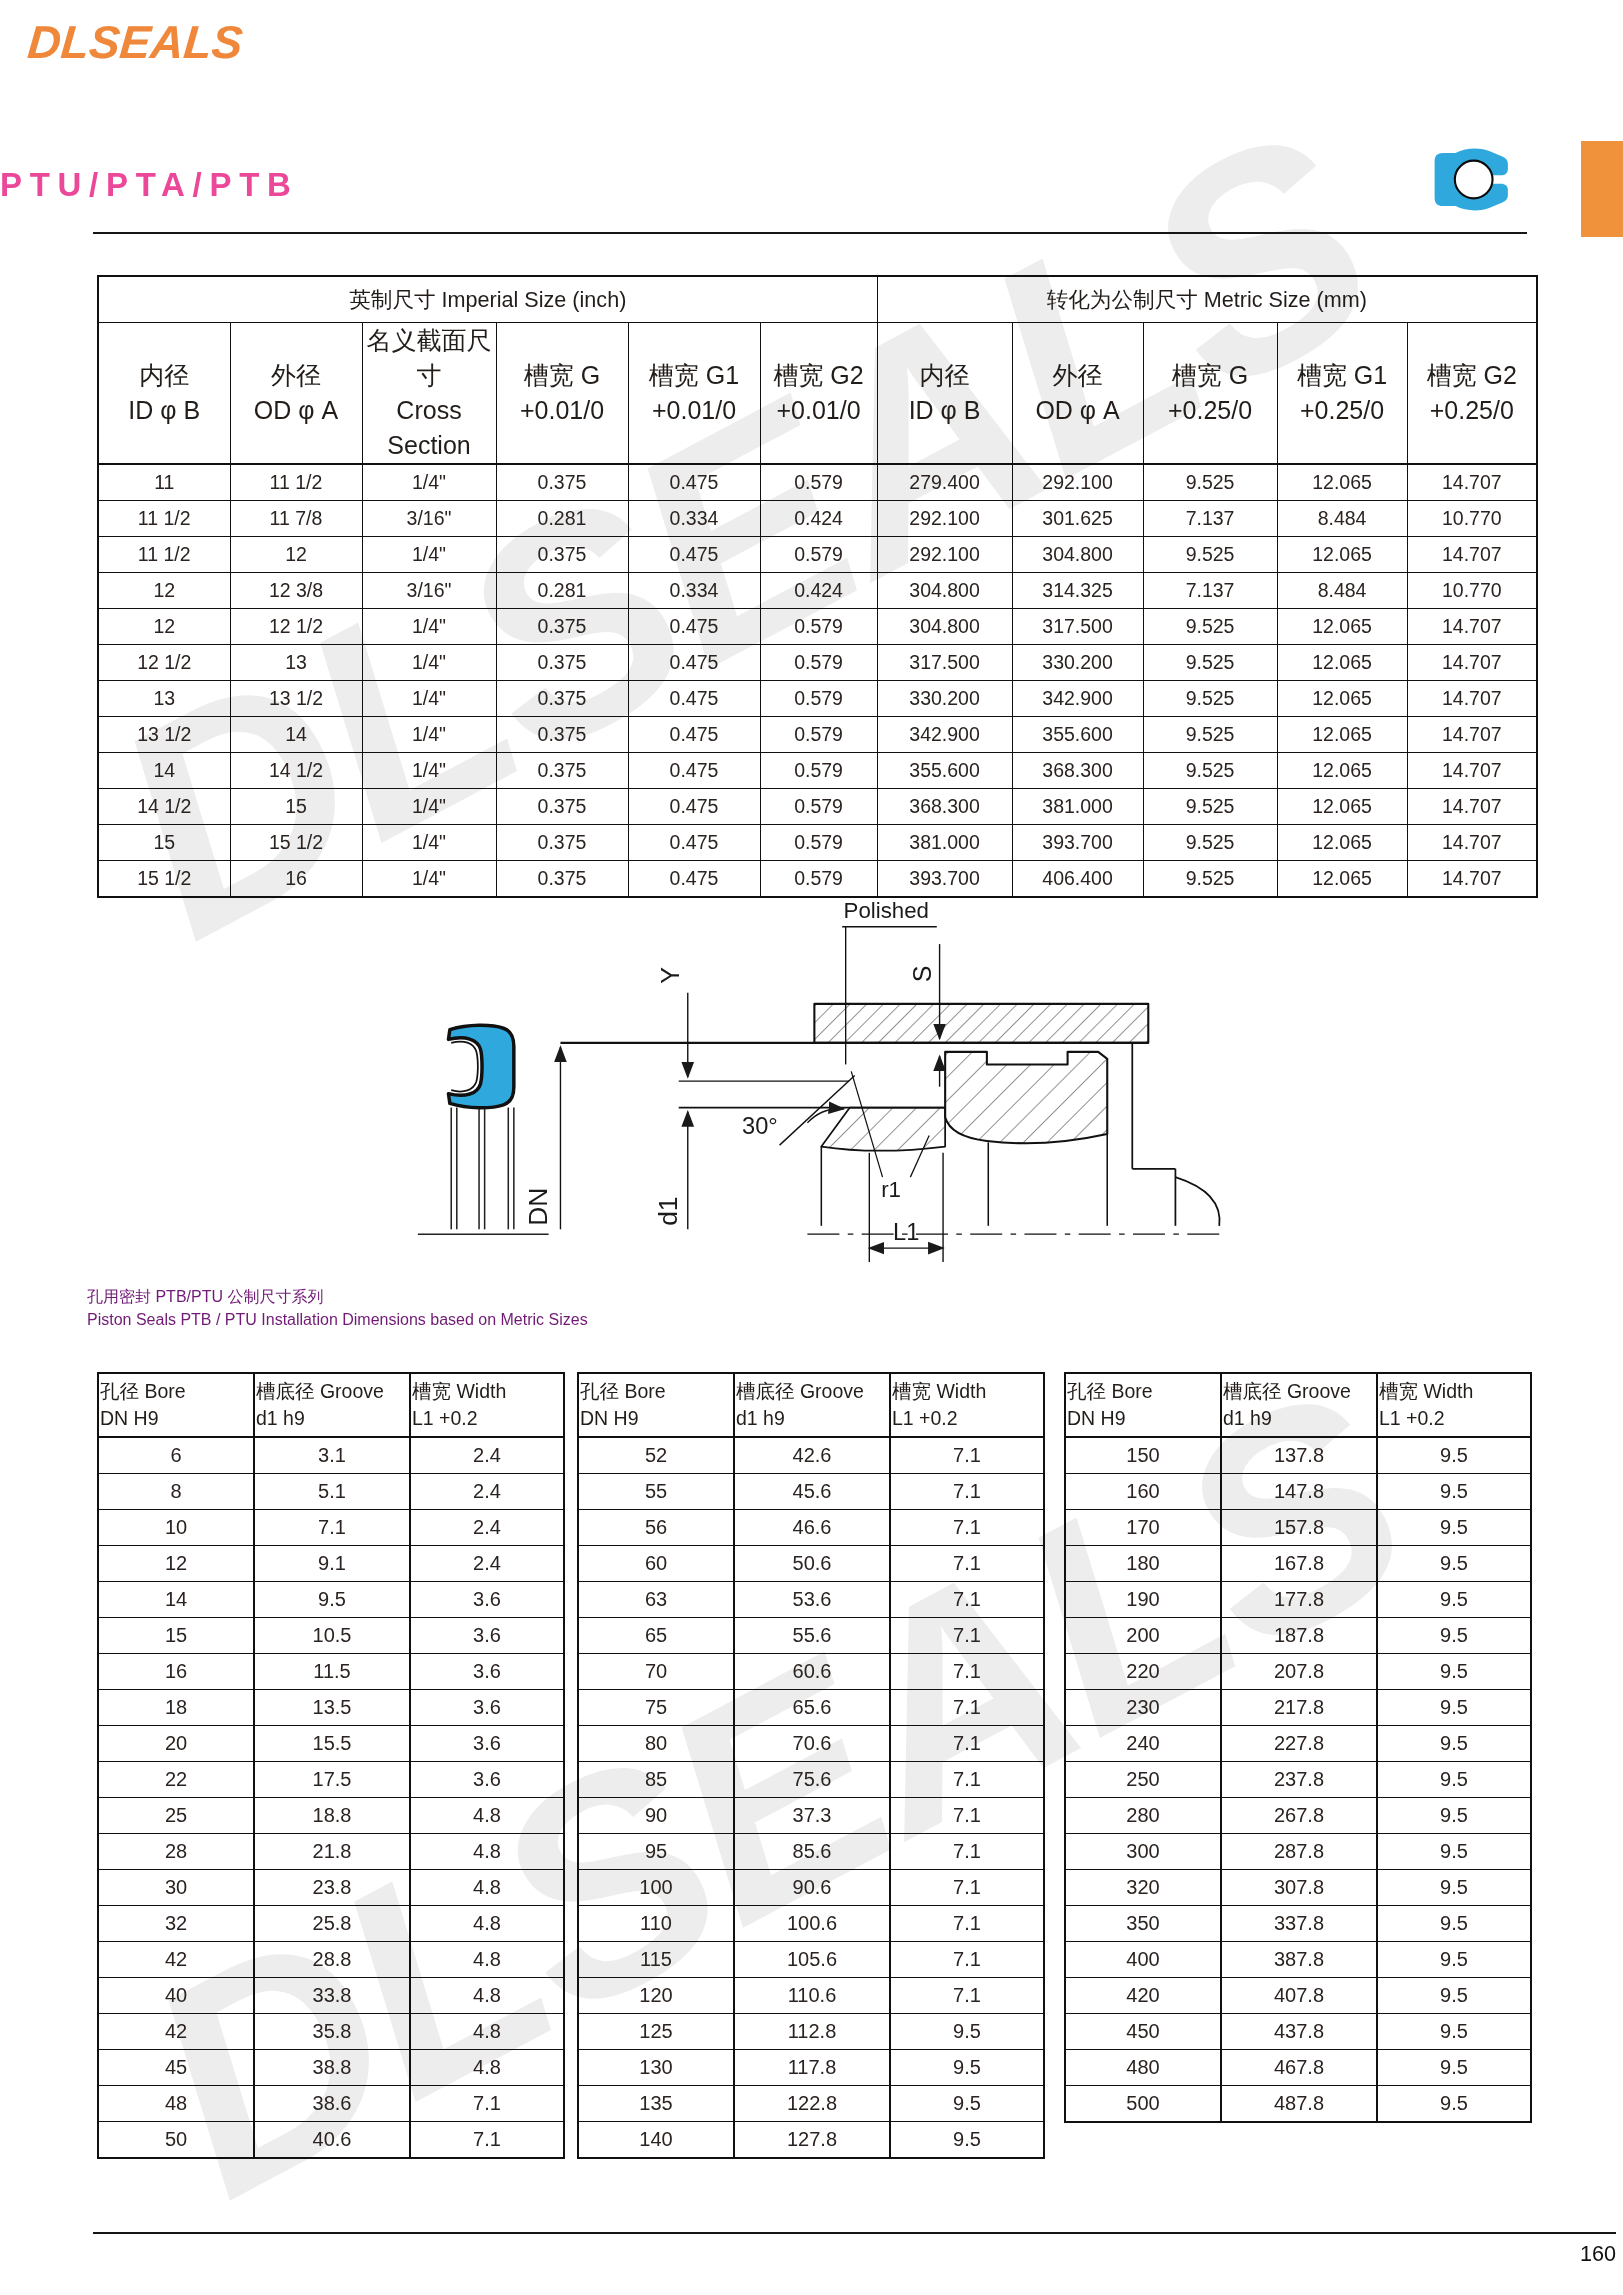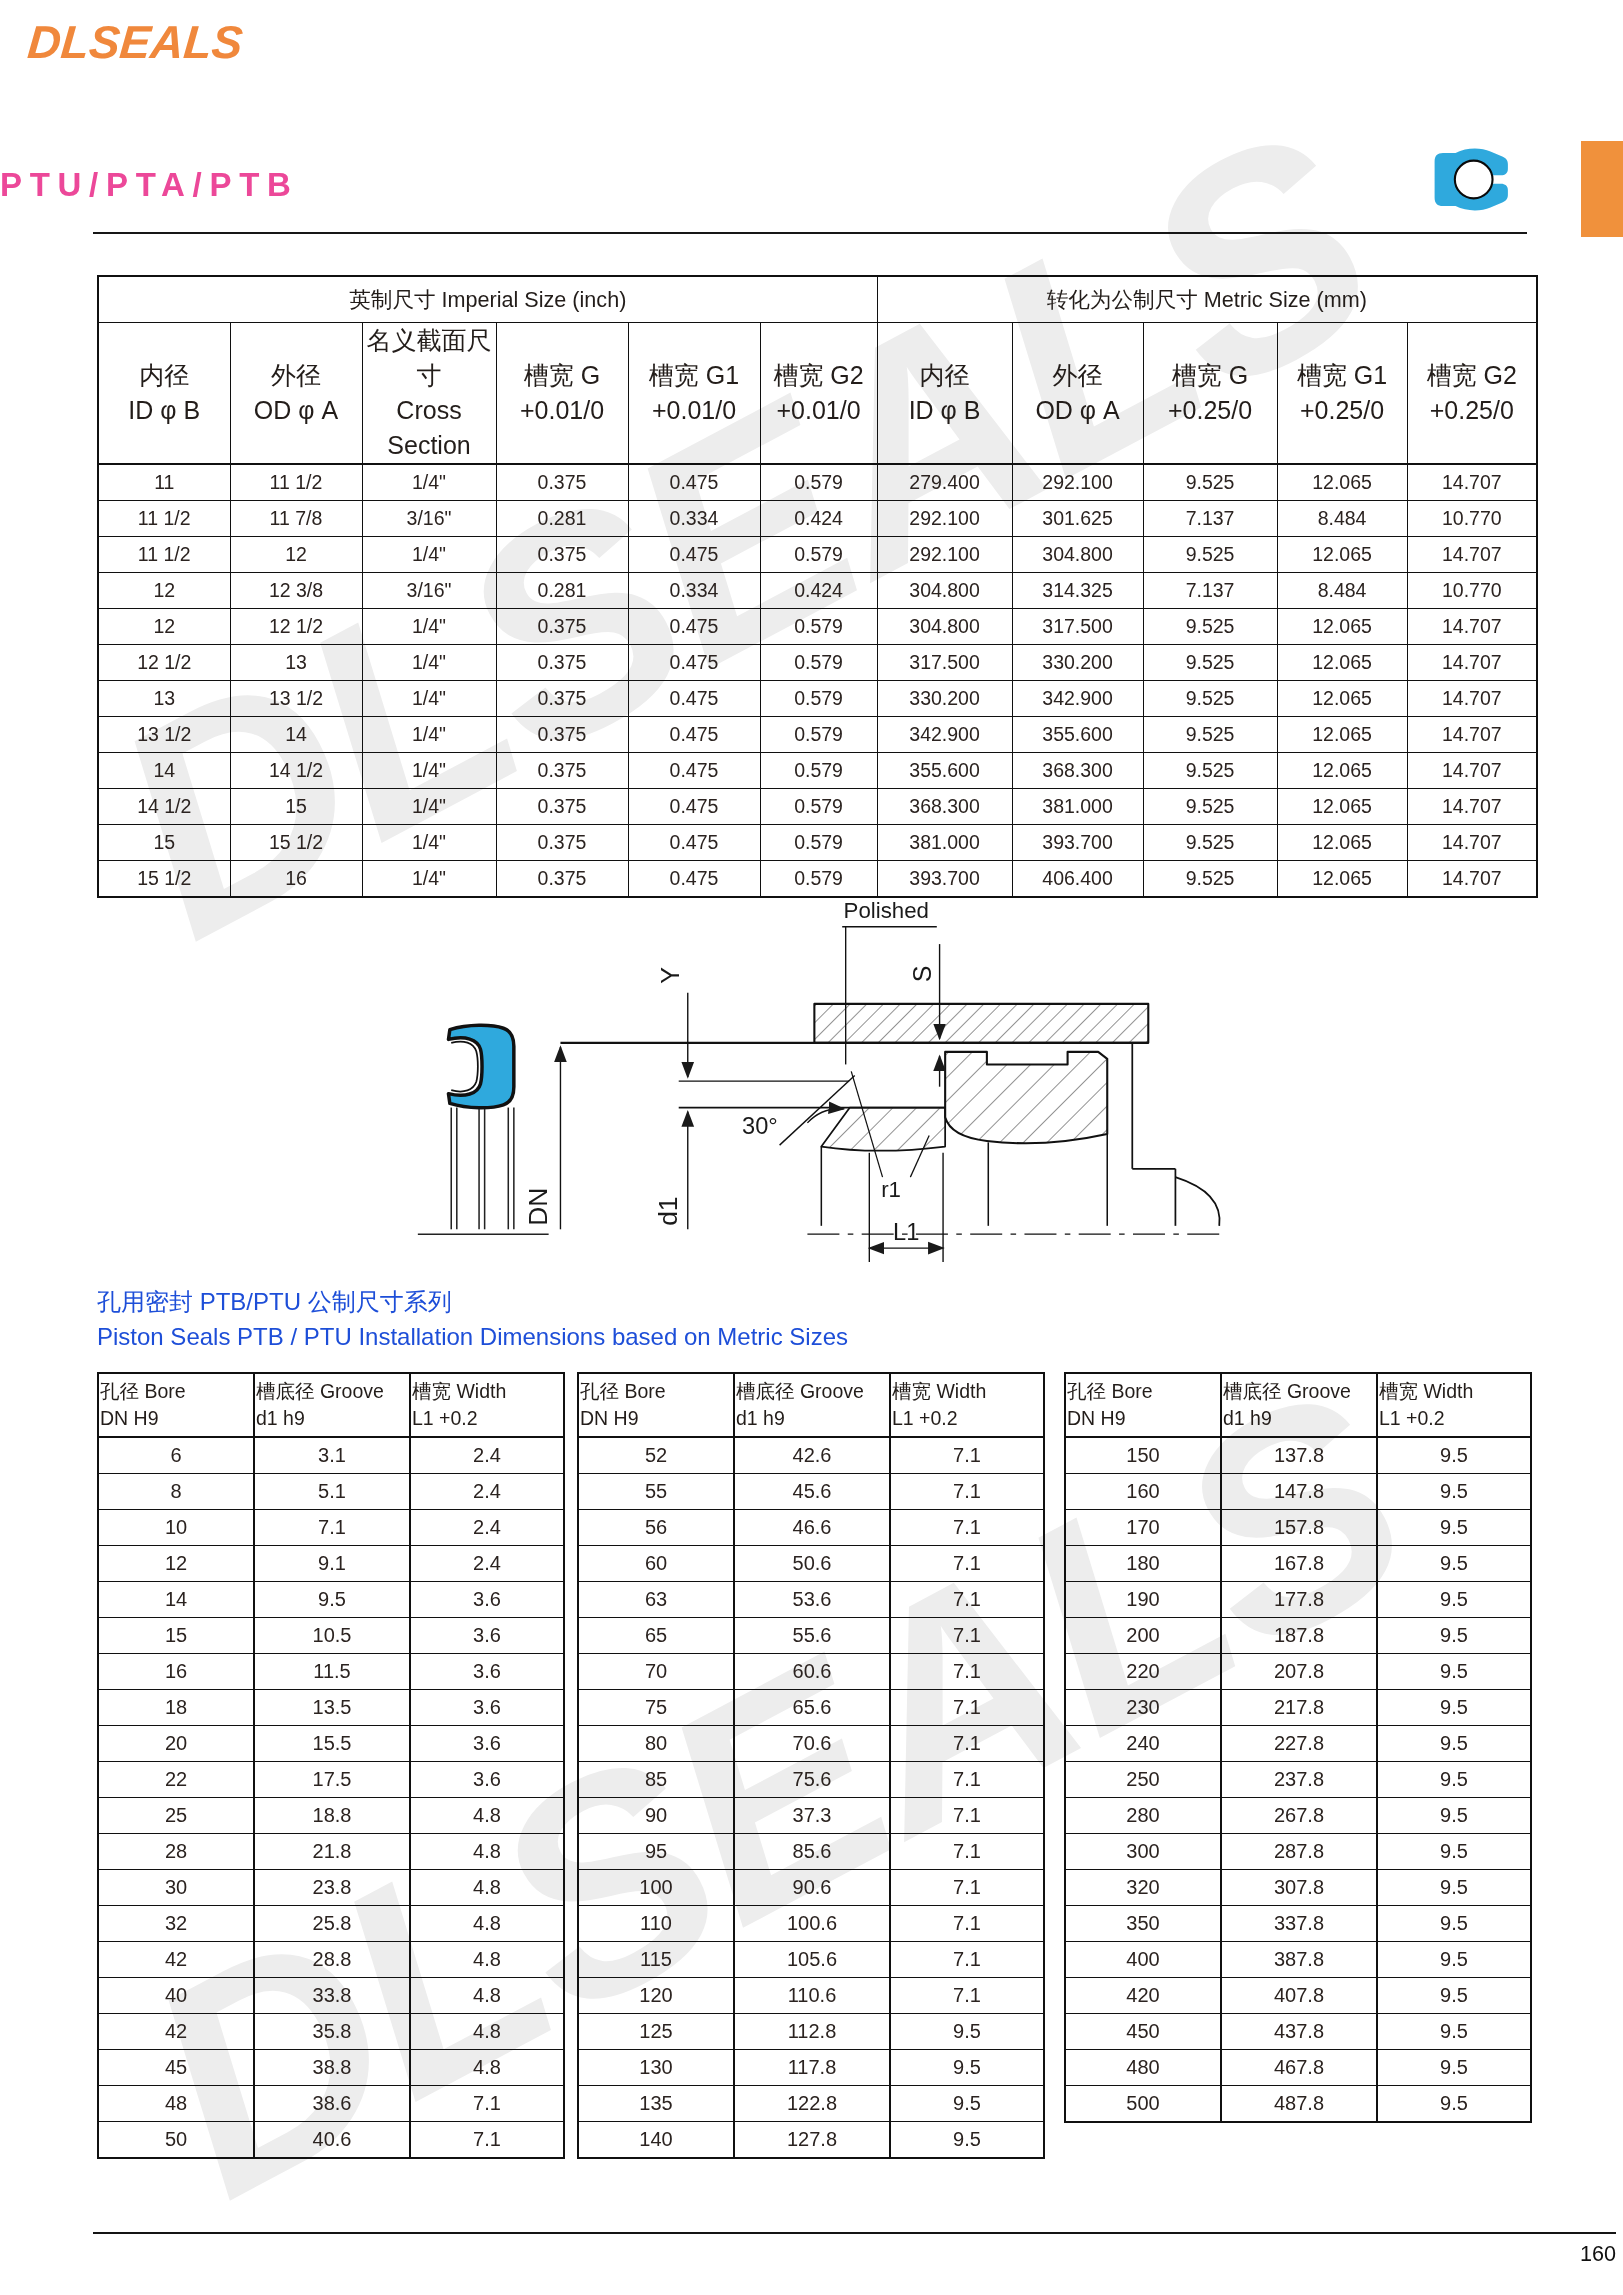--- a/index.html
+++ b/index.html
@@ -32,21 +32,21 @@
   table{border-collapse:collapse;table-layout:fixed;background:transparent}
   .t1{left:97px;top:275px;width:1439px;border:2.8px solid #101010}
   .t1 th,.t1 td{border:1.4px solid #101010;text-align:center;vertical-align:middle;padding:0;font-weight:normal;background:transparent}
   .t1 .grp th{height:45px;font-size:21.6px}
   .t1 .cols th{height:74px;font-size:25px;line-height:1.4;border-bottom:2.1px solid #101010}
   .t1 td{height:35px;font-size:19.5px;color:#2b2320}
   
   .drawing{left:390px;top:878px}
   .drawing text{fill:#1a1a1a;font-family:"Liberation Sans","DejaVu Sans",sans-serif}
   
-  .section-title{left:97px;top:1285px;font-size:24px;line-height:1.45;color:#1d4ed8}
+  .section-title{left:87px;top:1285px;font-size:16px;line-height:1.45;color:#701a75}
   
   .inst{width:466px;top:1372px;border:2.8px solid #101010}
   #inst1{left:97px}#inst2{left:577px}#inst3{left:1064px}
   .inst th{border:2.1px solid #101010;border-bottom:2.8px solid #101010;height:60px;font-size:19.5px;font-weight:normal;line-height:1.4;text-align:left;background:transparent}
   .inst td{border-left:2.1px solid #101010;border-right:2.1px solid #101010;border-top:1.4px solid #101010;border-bottom:1.4px solid #101010;height:33px;font-size:20px;text-align:center;color:#2b2320;background:transparent}
   
   .footer-rule{left:93px;top:2232px;width:1523px;height:0;border-top:2.1px solid #141414}
   .page-num{left:1477px;top:2241px;width:139px;text-align:right;font-size:21.6px;color:#101010}
 </style>
 </head>

